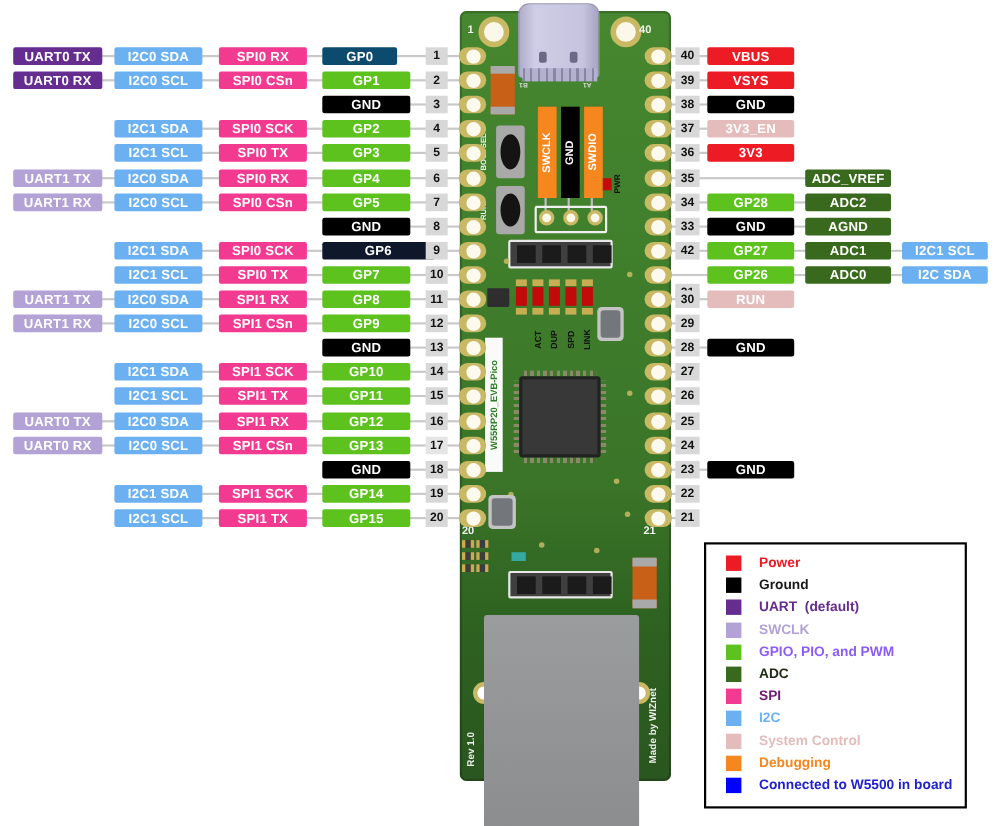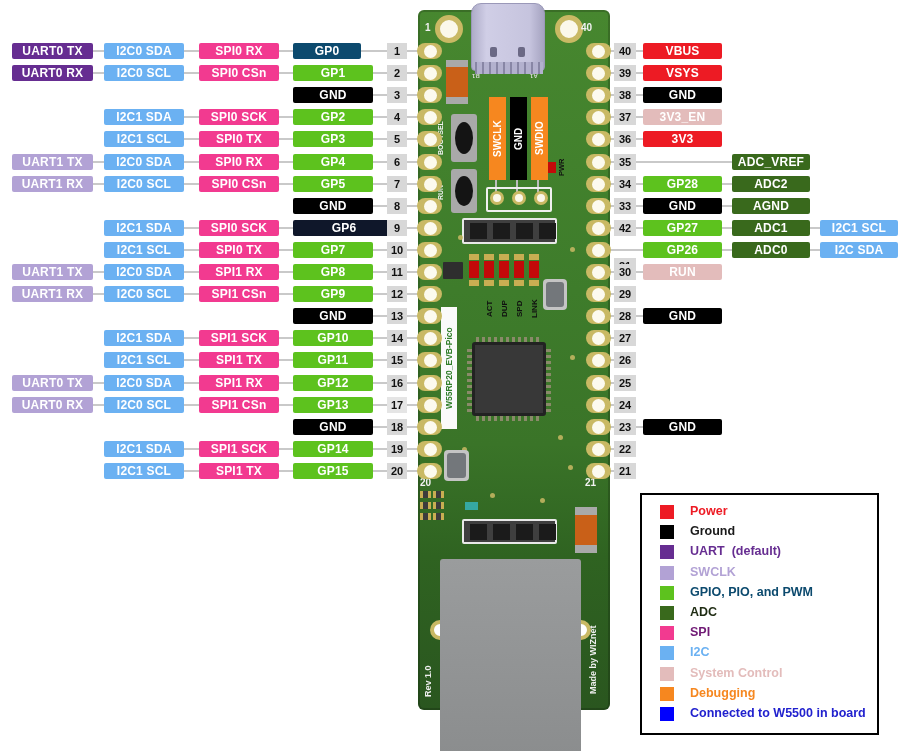--- a/index.html
+++ b/index.html
@@ -432,21 +432,21 @@
   <div class="legend" id="legend">
       <div class="lg-sw" style="top: 10px; background: rgb(237, 27, 36);"></div>
       <div class="lg-lb" style="top: 9px; color: rgb(237, 27, 36);">Power</div>
       <div class="lg-sw" style="top: 30px; background: rgb(0, 0, 0);"></div>
       <div class="lg-lb" style="top: 29px; color: rgb(26, 26, 26);">Ground</div>
       <div class="lg-sw" style="top: 50px; background: rgb(102, 45, 145);"></div>
       <div class="lg-lb" style="top: 49px; color: rgb(102, 45, 145);">UART  (default)</div>
       <div class="lg-sw" style="top: 71px; background: rgb(178, 162, 213);"></div>
       <div class="lg-lb" style="top: 70px; color: rgb(178, 162, 213);">SWCLK</div>
       <div class="lg-sw" style="top: 91px; background: rgb(93, 194, 30);"></div>
-      <div class="lg-lb" style="top: 90px; color: #0c4a6e;">GPIO, PIO, and PWM</div>
+      <div class="lg-lb" style="top: 90px; color: #8b5cf6;">GPIO, PIO, and PWM</div>
       <div class="lg-sw" style="top: 111px; background: rgb(57, 105, 28);"></div>
       <div class="lg-lb" style="top: 110px; color: rgb(30, 43, 18);">ADC</div>
       <div class="lg-sw" style="top: 131px; background: rgb(242, 58, 144);"></div>
       <div class="lg-lb" style="top: 130px; color: #701a75;">SPI</div>
       <div class="lg-sw" style="top: 151px; background: rgb(107, 177, 242);"></div>
       <div class="lg-lb" style="top: 150px; color: rgb(107, 177, 242);">I2C</div>
       <div class="lg-sw" style="top: 172px; background: rgb(227, 188, 187);"></div>
       <div class="lg-lb" style="top: 171px; color: rgb(227, 188, 187);">System Control</div>
       <div class="lg-sw" style="top: 192px; background: rgb(246, 135, 31);"></div>
       <div class="lg-lb" style="top: 191px; color: rgb(246, 135, 31);">Debugging</div>

